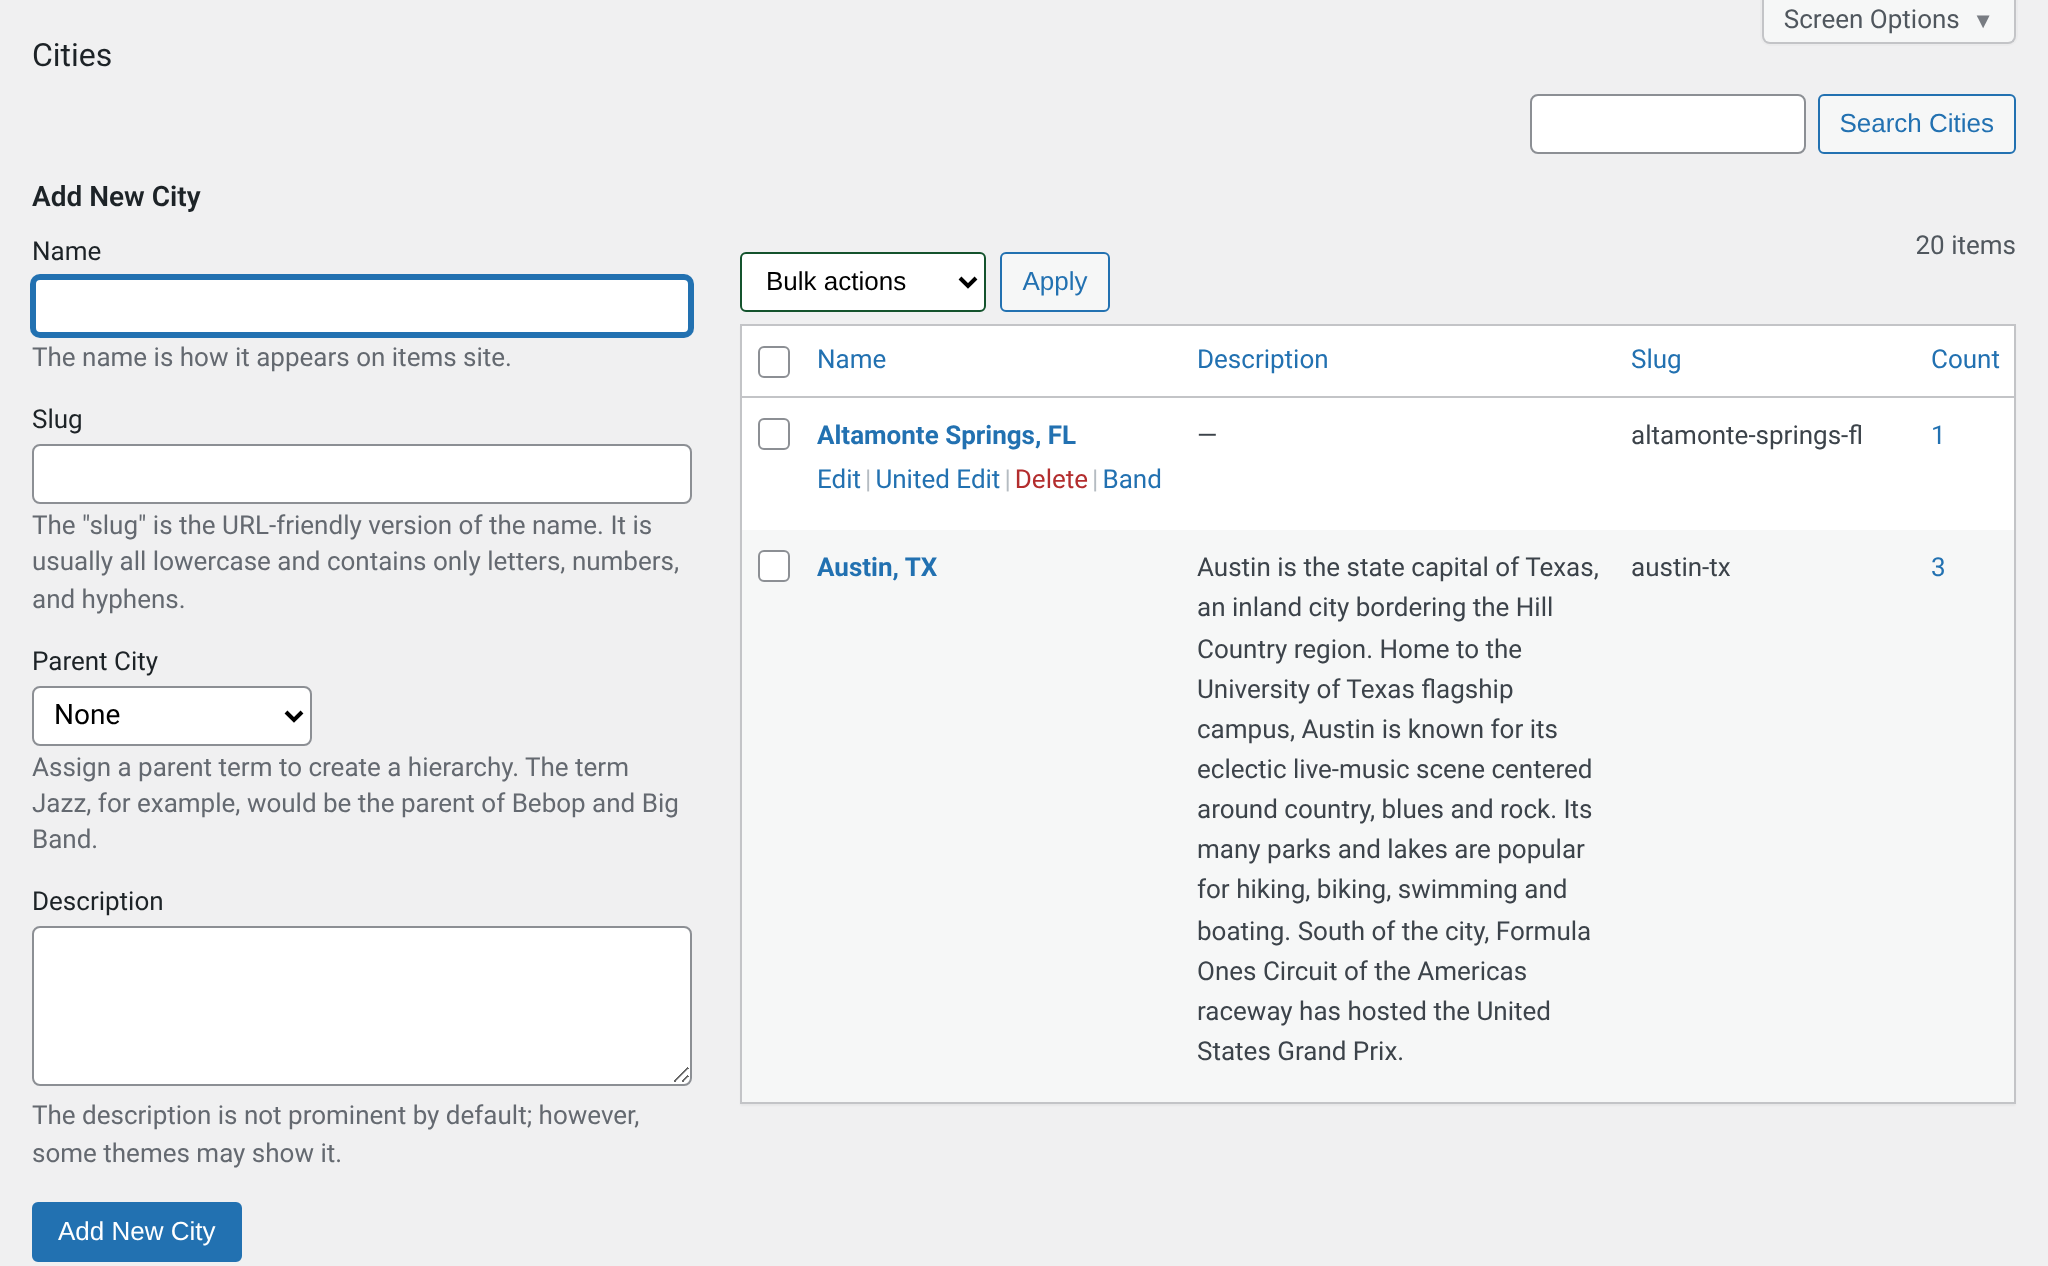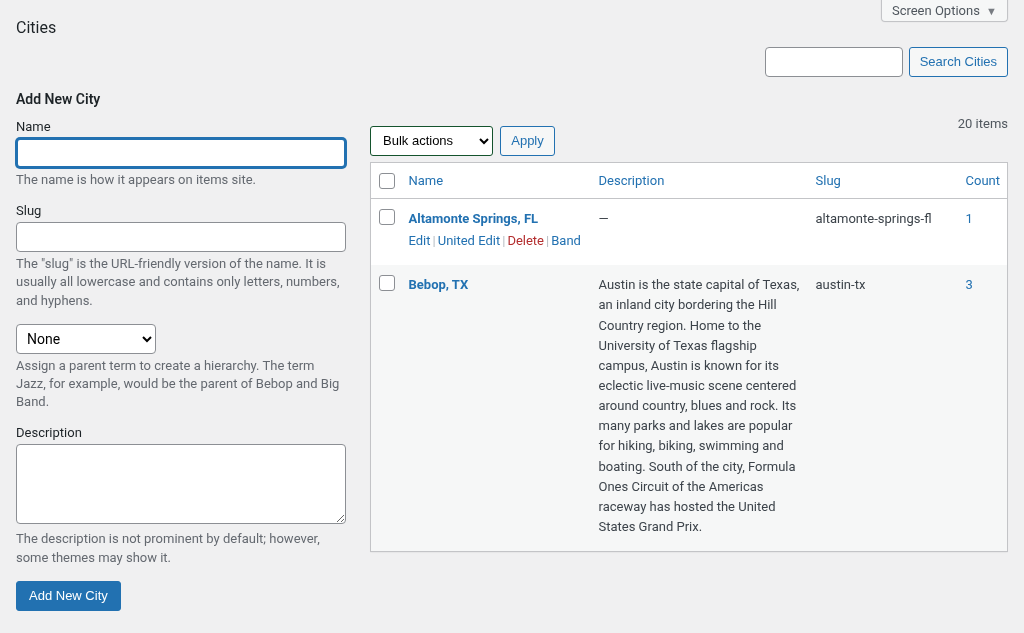--- a/index.html
+++ b/index.html
@@ -236,20 +236,21 @@
         <div class="help">The name is how it appears on items site.</div>
       </div>
 
       <div class="form-field">
         <label>Slug</label>
         <input type="text" style="">
         <div class="help">The "slug" is the URL-friendly version of the name. It is usually all lowercase and contains only letters, numbers, and hyphens.</div>
       </div>
 
       <div class="form-field">
+        <label>Parent City</label>
         <select>
           <option>None</option>
         </select>
         <div class="help">Assign a parent term to create a hierarchy. The term Jazz, for example, would be the parent of Bebop and Big Band.</div>
       </div>
 
       <div class="form-field">
         <label>Description</label>
         <textarea style=""></textarea>
         <div class="help">The description is not prominent by default; however, some themes may show it.</div>
@@ -289,21 +290,21 @@
         <tbody id="rows-body">
             <tr class="white">
               <td class="cb"><input type="checkbox" style=""></td>
               <td><a href="#" class="name-link">Altamonte Springs, FL</a><div class="row-actions"><a href="#">Edit</a><span class="sep">|</span><a href="#">United Edit</a><span class="sep">|</span><a href="#" class="delete">Delete</a><span class="sep">|</span><a href="#">Band</a></div></td>
               <td>—</td>
               <td>altamonte-springs-fl</td>
               <td class="count-col"><a href="#">1</a></td>
             </tr>
             <tr class="alt">
               <td class="cb"><input type="checkbox" style=""></td>
-              <td><a href="#" class="name-link">Bebop, TX</a></td>
+              <td><a href="#" class="name-link">Austin, TX</a></td>
               <td>Austin is the state capital of Texas, an inland city bordering the Hill Country region. Home to the University of Texas flagship campus, Austin is known for its eclectic live-music scene centered around country, blues and rock. Its many parks and lakes are popular for hiking, biking, swimming and boating. South of the city, Formula Ones Circuit of the Americas raceway has hosted the United States Grand Prix.</td>
               <td>austin-tx</td>
               <td class="count-col"><a href="#">3</a></td>
             </tr>
           </tbody>
       </table>
     </div>
   </div>
 </div>
 

